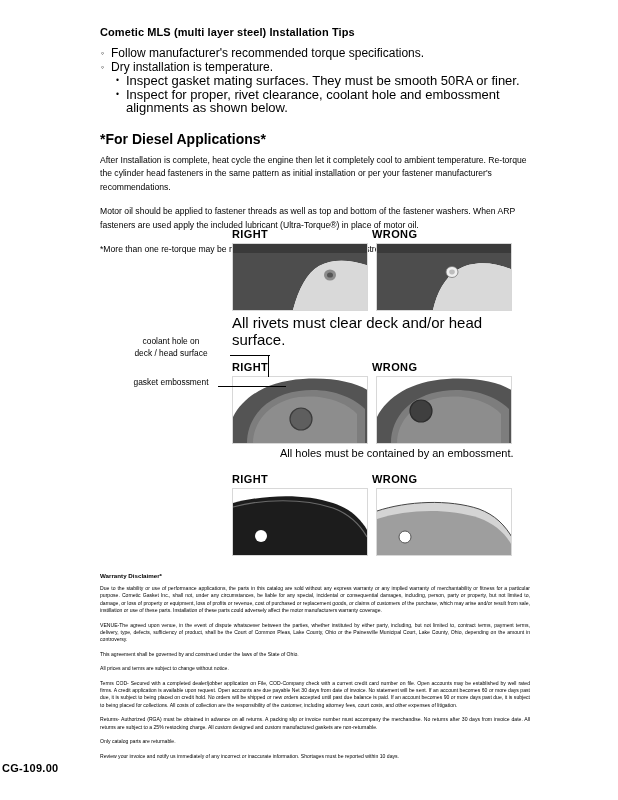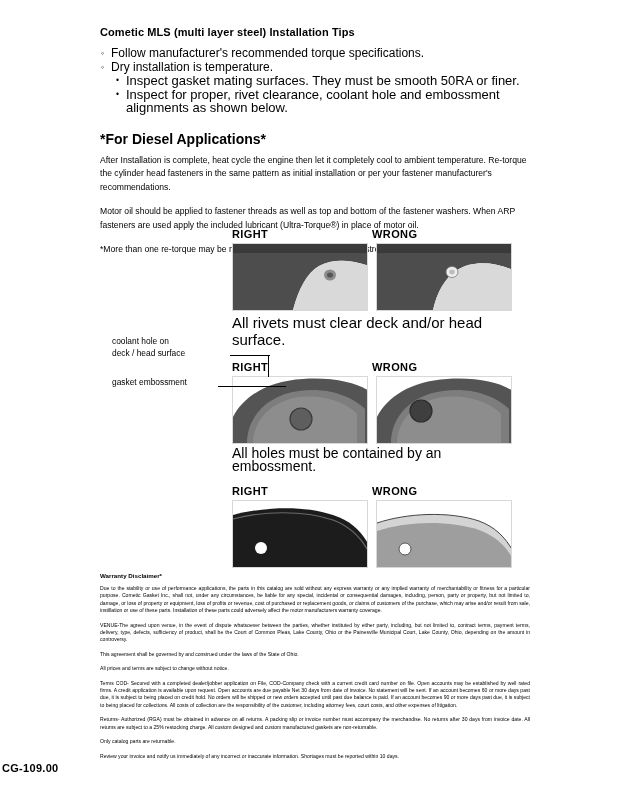--- a/index.html
+++ b/index.html
@@ -95,29 +95,30 @@
     position:relative;
     overflow:hidden;
     background:#ffffff;
     border:1px solid #d8d8d8;
   }
   .caption{
     font-size:15px;
     margin:3px 0 13px 0;
   }
   .caption.big{
-    font-size:14px;
+    font-size:11px;
     line-height:12.5px;
+    margin-left:48px;
   }
 
   
   .callout{
     position:absolute;
     font-size:8.4px;
-    text-align:left;
+    text-align:center;
     line-height:11.5px;
   }
   .callout-line{
     position:absolute;
     background:#000;
     height:1px;
   }
 
   
   .warranty{

